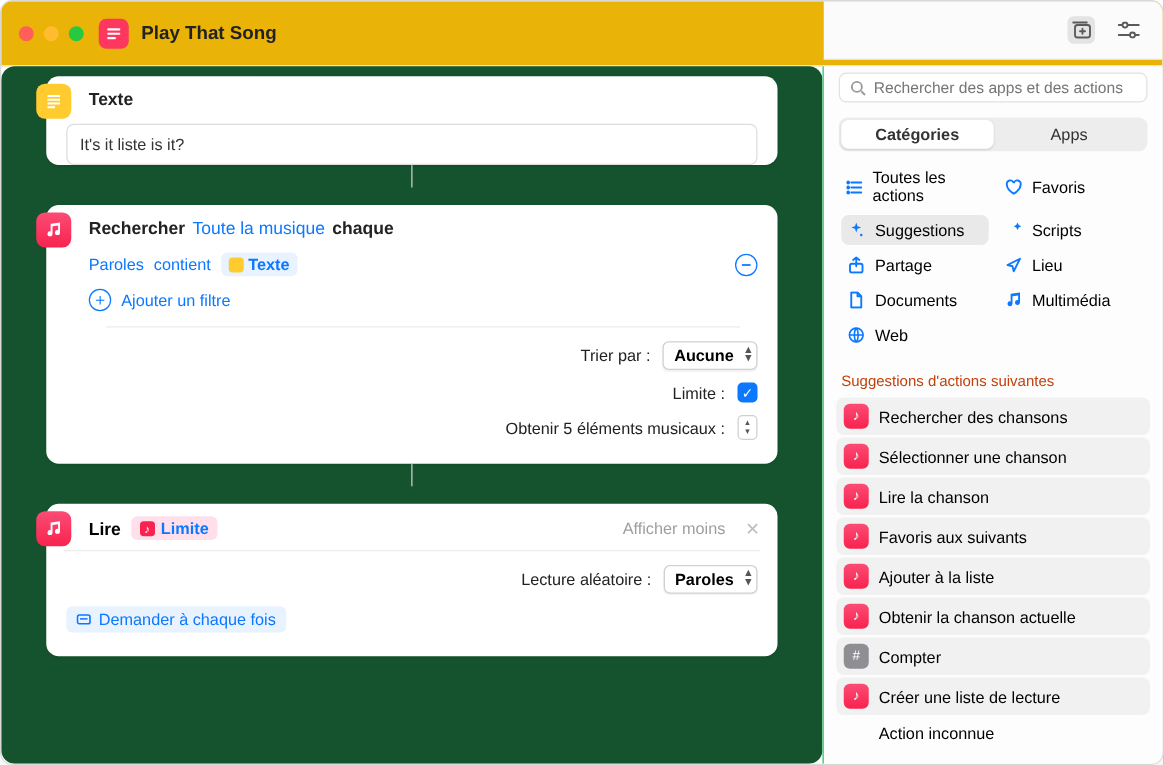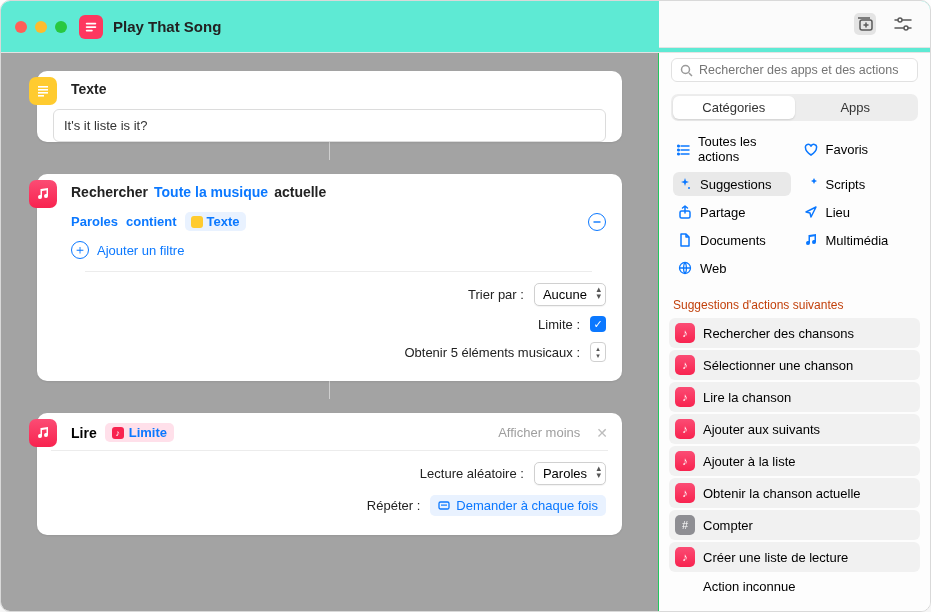--- a/index.html
+++ b/index.html
@@ -4,72 +4,72 @@
 <style>
 * { box-sizing: border-box; margin: 0; padding: 0; font-family: -apple-system, "SF Pro Text", "Helvetica Neue", Arial, sans-serif; }
 body { background: #fff; }
 .window {
   width: 931px; height: 612px; position: relative; overflow: hidden;
   border: 1px solid #d9d9d9; border-radius: 10px; background: #fff;
   box-shadow: 0 20px 40px rgba(0,0,0,0.08);
 }
 .titlebar {
   height: 52px; display: flex; align-items: center; padding: 0 14px;
-  border-bottom: 1px solid #e3e3e3; background: #5eead4;
+  border-bottom: 1px solid #e3e3e3; background: #eab308;
 }
 .traffic { display: flex; gap: 8px; margin-right: 12px; }
 .dot { width: 12px; height: 12px; border-radius: 50%; }
 .red { background: #ff5f57; } .yel { background: #febc2e; } .grn { background: #28c840; }
 .title-icon {
   width: 24px; height: 24px; border-radius: 6px; background: #fe375f;
   display: flex; align-items: center; justify-content: center; margin-right: 10px;
 }
 .title-icon svg { width: 14px; height: 14px; }
 .title { font-size: 15px; font-weight: 600; color: #222; flex: 1; }
 .title-actions { display: flex; gap: 20px; color: #6b6b6b; margin-right: 10px; }
 .iconbtn { width: 20px; height: 20px; display:flex; align-items:center; justify-content:center; cursor:pointer; color:#5a5a5a; }
 .body { position: absolute; top: 52px; bottom: 0; left: 0; right: 0; display: flex; }
-.editor { flex: 1; background: #a3a3a3; overflow-y: auto; padding: 18px 36px; }
+.editor { flex: 1; background: #14532d; overflow-y: auto; padding: 8px 36px; border-radius: 11px; }
 .card {
   background: #fff; border-radius: 10px; margin-bottom: 14px; position: relative;
   box-shadow: 0 1px 2px rgba(0,0,0,0.08);
 }
 .card-badge {
   position: absolute; left: -8px; top: 6px; width: 28px; height: 28px; border-radius: 7px;
   display:flex; align-items:center; justify-content:center;
 }
 .badge-yellow { background: #ffcb2f; }
 .badge-pink { background: linear-gradient(#fb4c74,#f8234f); }
 .card-head { padding: 10px 16px 8px 34px; font-size: 14px; font-weight: 600; color: #222; display:flex; align-items:center; gap:6px; flex-wrap:wrap;}
 .card-body { padding: 0 16px 14px 34px; }
 .textfield {
   margin: 4px 16px 14px 16px; border: 1px solid #dcdcdc; border-radius: 6px;
   padding: 8px 10px; font-size: 13px; color: #333; background:#fff;
 }
 .connector { height: 18px; display:flex; justify-content:center; }
 .connector::before { content:""; width:1px; background:#cfcfcf; height:18px; margin-top:-14px; margin-bottom:-4px; }
-.token-blue { color:#0b78ff; font-weight:700; }
+.token-blue { color:#0b78ff; font-weight:400; }
 .token-chip { background:#e9f2ff; color:#0b78ff; border-radius:5px; padding:2px 6px; font-size:13px; font-weight:600;}
 .token-chip.mini { display:inline-flex; align-items:center; gap:4px; }
 .chip-dot { width:12px; height:12px; border-radius:3px; background:#ffcb2f; display:inline-block;}
 .filter-row { display:flex; align-items:center; gap:8px; padding:4px 0; font-size:13px; color:#222; }
 .minus-circle {
   width:18px; height:18px; border:1.4px solid #0b78ff; border-radius:50%;
   display:flex; align-items:center; justify-content:center; color:#0b78ff; font-size:12px; margin-left:auto;
 }
 .plus-circle {
   width:18px; height:18px; border:1.4px solid #0b78ff; border-radius:50%;
   display:flex; align-items:center; justify-content:center; color:#0b78ff; font-size:13px;
 }
 .addfilter { display:flex; align-items:center; gap:8px; color:#0b78ff; font-size:13px; padding:6px 0 10px 0; cursor:pointer;}
 .kv { display:flex; align-items:center; gap:10px; padding:5px 0; font-size:13px; }
 .kv .label { flex:1; text-align:right; color:#222; }
 .select {
   border:1px solid #d0d0d0; border-radius:5px; padding:3px 18px 3px 8px; font-size:13px;
-  background:#fff; position:relative; box-shadow:0 1px 1px rgba(0,0,0,0.05);
+  background:#fff; position:relative; box-shadow:0 1px 1px rgba(0,0,0,0.05);font-weight:bold;
 }
 .select::after { content:""; position:absolute; right:5px; top:3px; width:8px; height:12px;
   background: linear-gradient(#666,#666) center 2px/6px 1px no-repeat,
               linear-gradient(#666,#666) center 9px/6px 1px no-repeat; opacity:0;}
 .select .chev { position:absolute; right:4px; top:2px; font-size:9px; line-height:7px; color:#555; }
 .checkbox {
   width:16px; height:16px; background:#0b78ff; border-radius:4px;
   display:flex; align-items:center; justify-content:center; color:#fff; font-size:11px;
 }
 .stepper {
@@ -90,21 +90,21 @@
 .sb-btn.active { background:#e4e4e4; }
 .search {
   margin:10px 12px 8px 12px; border:1px solid #e1e1e1; border-radius:6px;
   display:flex; align-items:center; gap:6px; padding:4px 8px; background:#fff;
 }
 .search input { border:none; outline:none; flex:1; font-size:12.5px; background:transparent; color:#888;}
 .seg {
   margin:4px 12px 10px 12px; background:#ededed; border-radius:7px; display:flex; padding:2px;
 }
 .seg .item { flex:1; text-align:center; font-size:13px; padding:4px 0; border-radius:6px; cursor:pointer; color:#333;}
-.seg .item.active { background:#fff; box-shadow:0 1px 2px rgba(0,0,0,0.12); font-weight:400;}
+.seg .item.active { background:#fff; box-shadow:0 1px 2px rgba(0,0,0,0.12); font-weight:700;}
 .catgrid { display:grid; grid-template-columns:1fr 1fr; gap:4px 8px; padding:0 14px 10px 14px; font-size:13px;}
 .cat { display:flex; align-items:center; gap:7px; padding:4px 4px; border-radius:6px; cursor:pointer;}
 .cat.active { background:#e9e9e9; }
 .caticon { width:16px; height:16px; display:flex; align-items:center; justify-content:center; }
 .sugg-head { font-size:12px; color:#c2410c; padding:8px 14px 4px 14px; }
 .sugg-list { padding:0 10px 10px 10px; }
 .sugg {
   display:flex; align-items:center; gap:8px; padding:5px 6px; margin:2px 0;
   border-radius:6px; background:#f1f1f1; font-size:13px; cursor:pointer;
 }
@@ -168,21 +168,21 @@
 
       <div class="card">
         <div class="card-badge badge-pink">
           <svg width="14" height="14" viewBox="0 0 14 14" fill="#fff">
               <path d="M5 2l7-1v8a2 2 0 1 1-1.5-1.9V3.3L6 4v6a2 2 0 1 1-1.5-1.9V2z"></path>
             </svg>
         </div>
         <div class="card-head">
           <span>Rechercher</span>
           <span class="token-blue">Toute la musique</span>
-          <span>actuelle</span>
+          <span>chaque</span>
         </div>
         <div class="card-body">
           <div class="filter-row">
             <span class="token-blue">Paroles</span>
             <span class="token-blue">contient</span>
             <span class="token-chip mini">
               <span class="chip-dot"></span>
               <span>Texte</span>
             </span>
             <span class="minus-circle">
@@ -232,21 +232,20 @@
         </div>
         <div class="hr"></div>
         <div class="card-body" style="padding-left:16px">
           <div class="kv">
             <span class="label">Lecture aléatoire :</span>
             <span class="select">
               <span>Paroles</span><span class="chev">▴<br>▾</span>
             </span>
           </div>
           <div class="kv">
-            <span class="label">Répéter :</span>
             <span class="askchip">
               <svg width="12" height="12" viewBox="0 0 12 12" fill="#0b78ff">
                   <rect x="1" y="2" width="10" height="7" rx="1.5" fill="none" stroke="#0b78ff" stroke-width="1.3"></rect>
                   <rect x="3" y="4.5" width="6" height="1.2"></rect>
                 </svg>
               <span>Demander à chaque fois</span>
             </span>
           </div>
         </div>
       </div>
@@ -372,21 +371,21 @@
         <div class="sugg">
             <span class="si si-pink">♪</span>
             <span>Sélectionner une chanson</span>
           </div>
         <div class="sugg">
             <span class="si si-pink">♪</span>
             <span>Lire la chanson</span>
           </div>
         <div class="sugg">
             <span class="si si-pink">♪</span>
-            <span>Ajouter aux suivants</span>
+            <span>Favoris aux suivants</span>
           </div>
         <div class="sugg">
             <span class="si si-pink">♪</span>
             <span>Ajouter à la liste</span>
           </div>
         <div class="sugg">
             <span class="si si-pink">♪</span>
             <span>Obtenir la chanson actuelle</span>
           </div>
         <div class="sugg">

